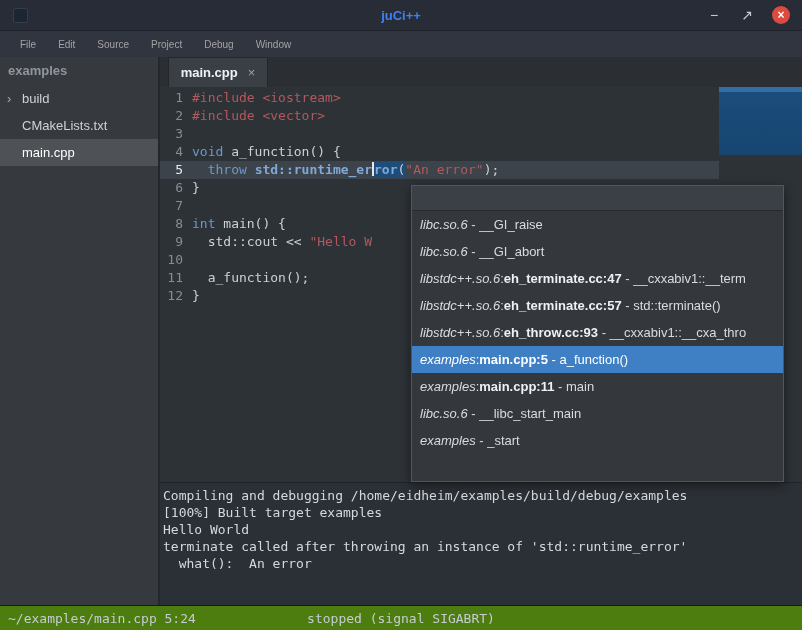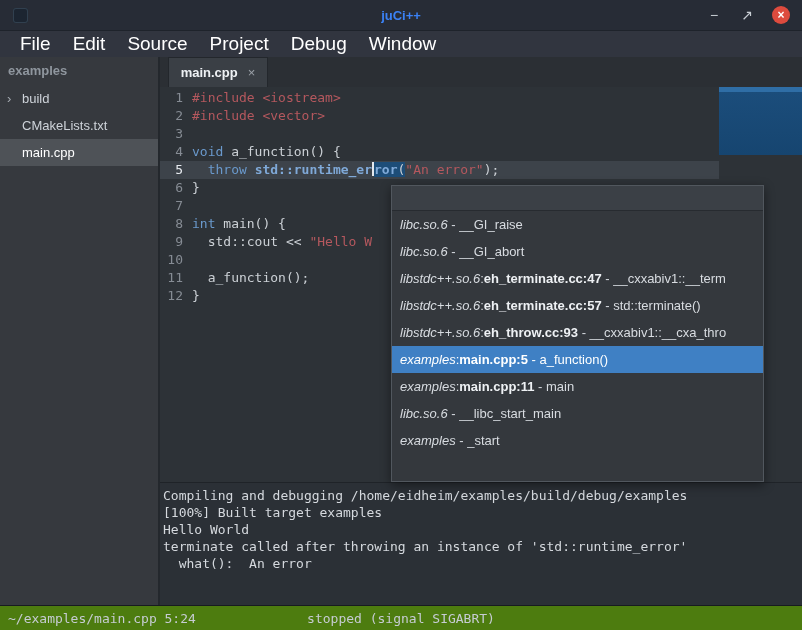--- a/index.html
+++ b/index.html
@@ -17,21 +17,21 @@
   .window-title { position:absolute; left:0; right:0; text-align:center; color:#3b82f6;
                   font-size:13px; font-weight:bold; pointer-events:none; }
   .win-controls { margin-left:auto; display:flex; align-items:center; gap:17px; margin-right:12px; z-index:1; }
   .win-btn { color:#c9ced5; font-size:14px; width:16px; text-align:center; }
   .close-btn { width:18px; height:18px; border-radius:50%; background:#dd4b3e; color:#fff;
                font-size:12px; line-height:18px; text-align:center; font-weight:bold; }
 
   
   .menubar { height:27px; background:#31353f; display:flex; align-items:center; padding-left:9px;
              border-top:1px solid #1e232b; }
-  .menu-item { padding:0 11px; color:#ffffff; font-size:19px; }
+  .menu-item { padding:0 11px; color:#a3a3a3; font-size:10px; }
 
   
   .main { display:flex; height:548px; }
 
   
   .sidebar { width:160px; background:#36393e; border-right:2px solid #24282d; font-size:13px; flex:none; }
   .sidebar-header { height:28px; line-height:28px; padding-left:8px; color:#8f969e; font-weight:bold; }
   .tree-item { height:27px; line-height:27px; padding-left:22px; color:#ced3d9; position:relative; white-space:nowrap; }
   .tree-item.selected { background:#4e5257; color:#ffffff; }
   .chevron { position:absolute; left:7px; color:#a6acb3; font-size:13px; }
@@ -54,21 +54,21 @@
   .code { white-space:pre; color:#ccd1d6; padding-left:2px; }
   .seg.keyword { color:#6a99cc; }
   .seg.type { color:#7fa9d8; font-weight:bold; }
   .seg.preproc, .seg.string { color:#b5585e; }
   .seg.sel { background:#1d4d78; }
   .cursor { display:inline-block; width:0; height:14px; border-left:2px solid #e4e8ed; vertical-align:-2px; }
   .corner-panel { position:absolute; top:0; right:0; width:83px; height:68px;
                   background:linear-gradient(180deg,#2f6ea6 0,#2f6ea6 5px,#1b4d7b 5px,#164570 100%); }
 
   
-  .popup { position:absolute; left:231px; top:128px; width:373px; height:297px; background:#34383d;
+  .popup { position:absolute; left:251px; top:128px; width:373px; height:297px; background:#34383d;
            border:1px solid #51575e; z-index:5; box-shadow:0 3px 10px rgba(0,0,0,0.45); font-size:13px; }
   .popup-filter { height:25px; background:#3b4046; border-bottom:1px solid #272b30; color:#d8dce1;
                   line-height:24px; padding:0 6px; }
   .popup-item { height:27px; line-height:27px; padding:0 8px; color:#d8dce1; white-space:nowrap; overflow:hidden; }
   .popup-item.selected { background:#3f80c4; color:#ffffff; }
   .p-lib { font-style:italic; }
   .p-loc { font-weight:bold; color:#eef1f4; }
   .popup-item.selected .p-loc { color:#ffffff; }
 
   

